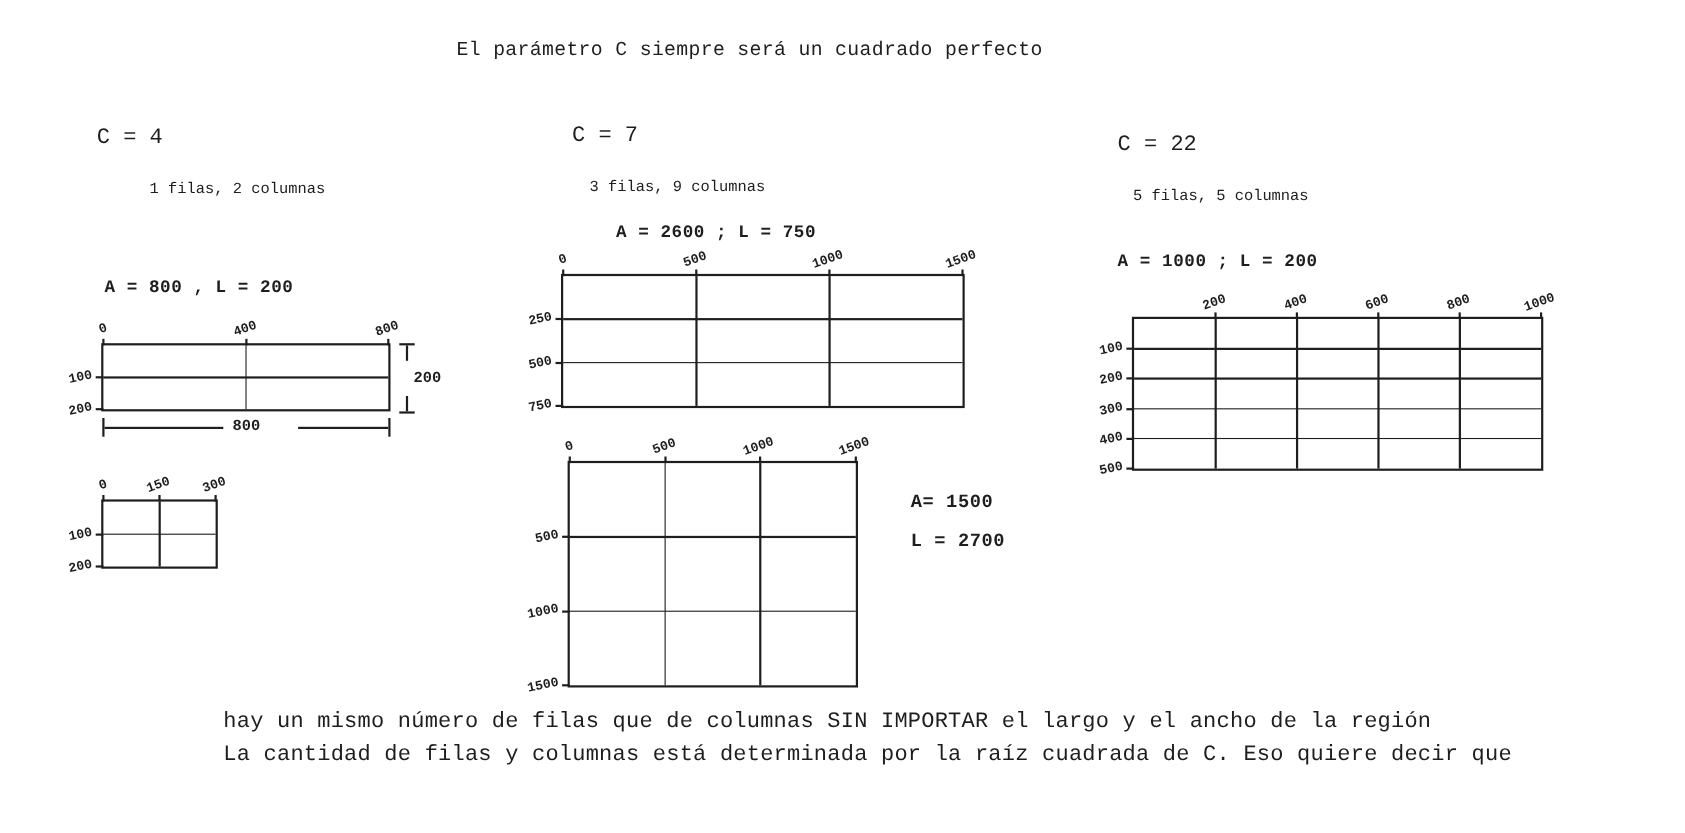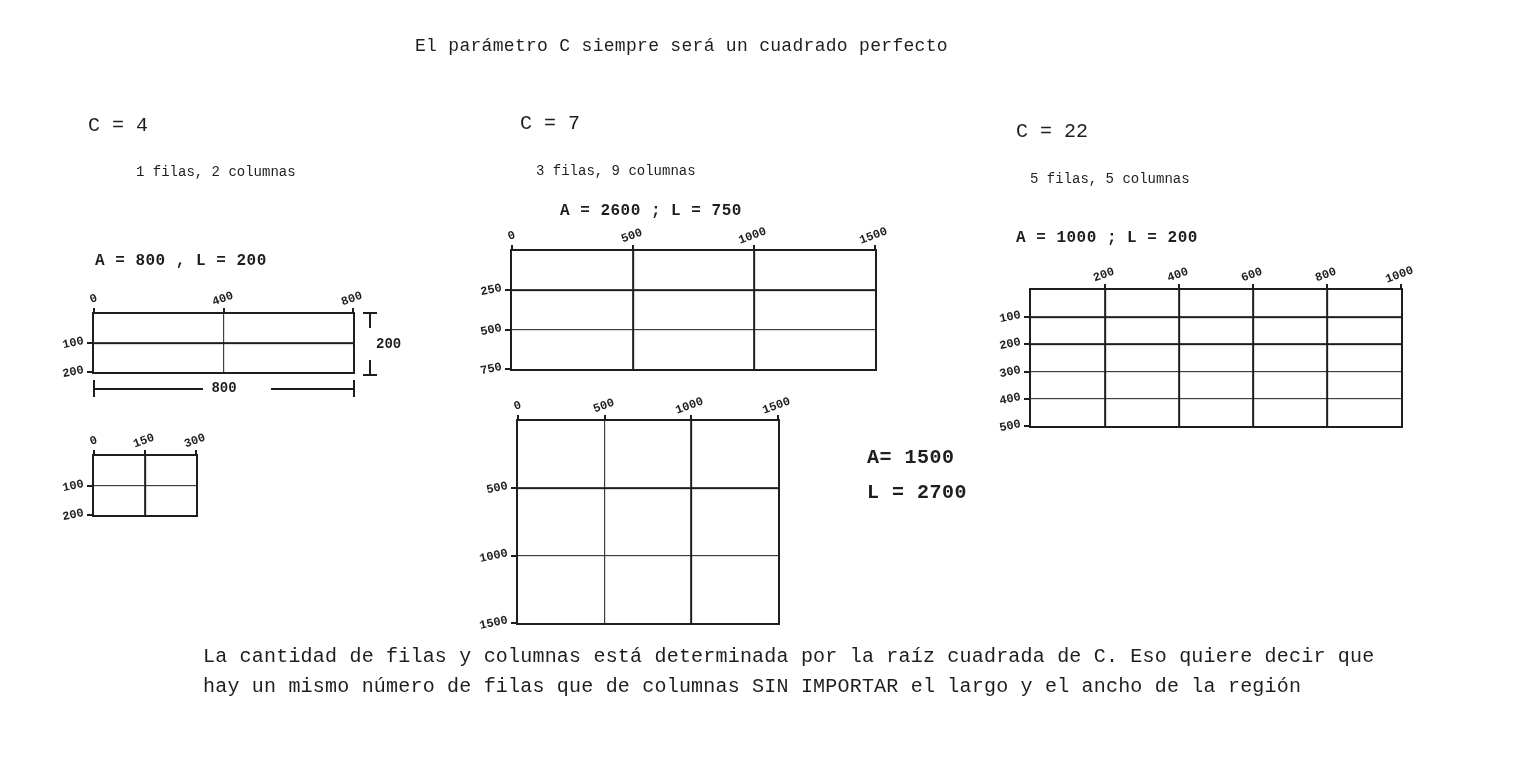--- a/index.html
+++ b/index.html
@@ -48,21 +48,21 @@
   .measure-h{left:93px; top:380px; width:262px; height:17px;}
   .measure-h i{position:absolute; background:var(--ink); display:block;}
   .measure-h .endb{top:0; width:2px; height:17px;}
   .measure-h .endb.l{left:0;} .measure-h .endb.r{right:0;}
   .measure-h .seg{top:8px; height:2px;}
   .measure-h .seg.l{left:2px; width:108px;} .measure-h .seg.r{right:2px; width:82px;}
   .measure-h .mlabel{position:absolute; left:50%; top:50%; transform:translate(-50%,-58%); font-size:14px; font-weight:bold; background:var(--bg); padding:0 4px;}
 
   .annot{font-weight:bold;}
   .a-c4small{left:238px; top:448px; font-size:18px; line-height:32px; letter-spacing:1px;}
-  .a-c9square{left:867px; top:440px; font-size:20px; line-height:35px; letter-spacing:.5px;}
+  .a-c9square{left:828px; top:440px; font-size:17px; line-height:35px; letter-spacing:.5px;}
 
   .footer{left:203px; top:642px; font-size:20px; line-height:30px; letter-spacing:.2px;}
 </style>
 </head>
 <body>
 
 <div class="canvas">
 
   <div class="abs title">El parámetro C siempre será un cuadrado perfecto</div>
 
@@ -194,17 +194,17 @@
     <i class="seg r"></i>
     <i class="endb r"></i>
   </div>
 
   <div class="abs annot a-c9square">
     <div>A= 1500</div>
     <div>L = 2700</div>
   </div>
 
   <div class="abs footer">
+    <div>hay un mismo número de filas que de columnas SIN IMPORTAR el largo y el ancho de la región</div>
     <div>La cantidad de filas y columnas está determinada por la raíz cuadrada de C. Eso quiere decir que</div>
-    <div>hay un mismo número de filas que de columnas SIN IMPORTAR el largo y el ancho de la región</div>
   </div>
 
 </div>
 
 </body></html>

